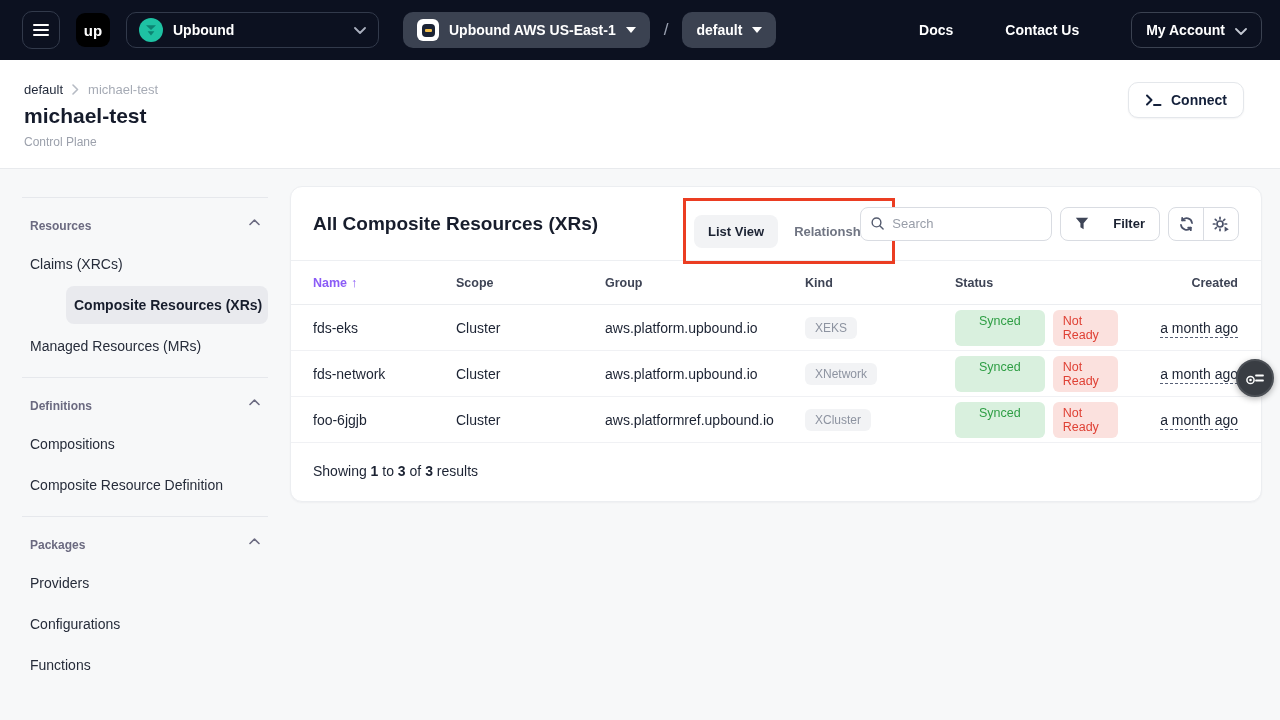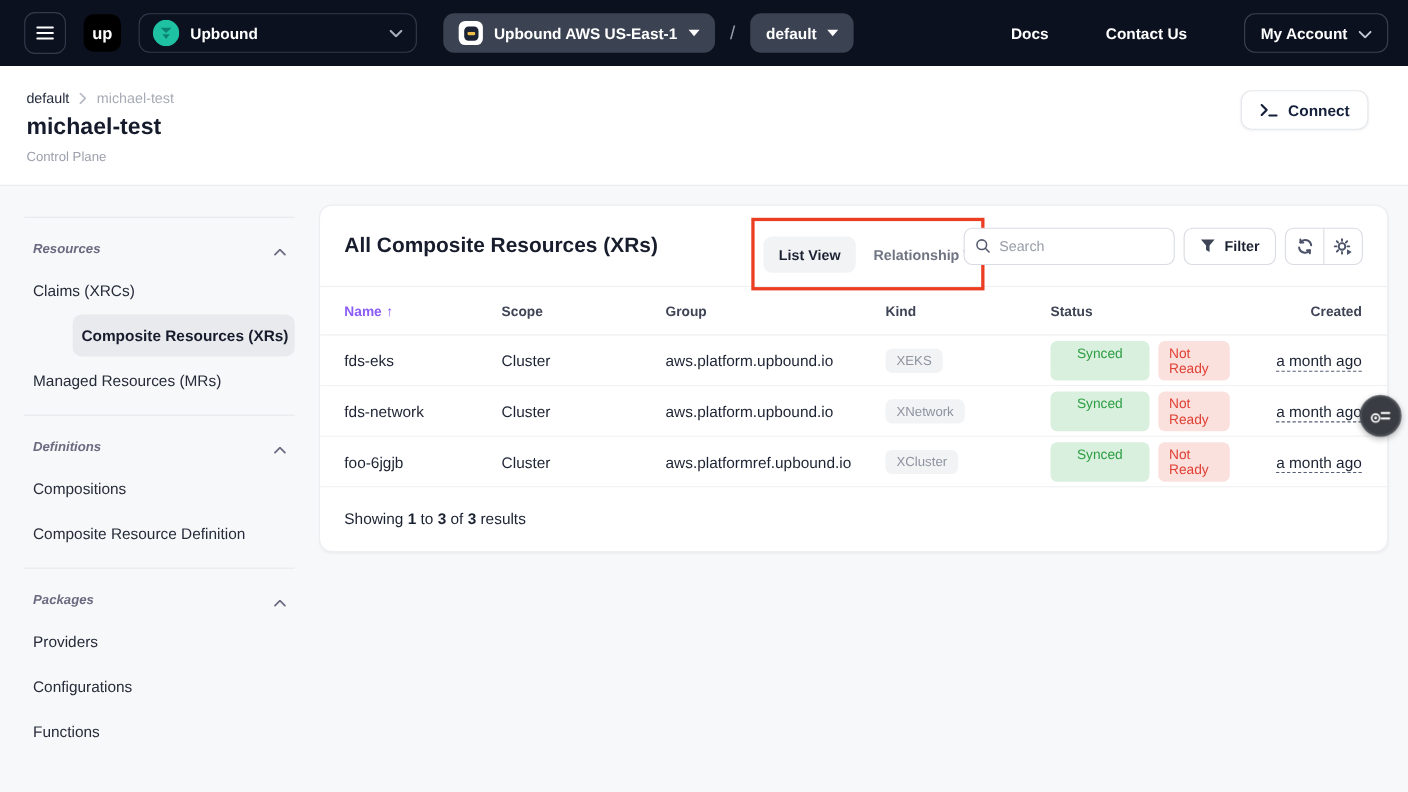--- a/index.html
+++ b/index.html
@@ -88,22 +88,22 @@
   
   .body-wrap { display: flex; height: 551px; }
   .sidebar { width: 290px; flex: none; padding: 16px 22px 0 22px; }
   .nav-item {
     padding: 11px 8px; margin: 3px 0; font-size: 14px; color: #262C3A;
     border-radius: 8px; white-space: nowrap;
   }
   .nav-item.active { background: #E9EAEE; font-weight: 700; color: #171D2C; margin-left: 44px; }
   .nav-divider { height: 1px; background: #E6E8EC; margin: 12px 0; }
   .nav-section-header {
-    display: flex; align-items: flex-end; justify-content: space-between;
-    padding: 9px 8px; font-size: 12px; font-weight: 700; color: #6B6A80; font-style: italic;
+    display: flex; align-items: flex-start; justify-content: space-between;
+    padding: 9px 8px; font-size: 12px; font-weight: 700; color: #6B6A80;
   }
 
   
   .main { flex: 1; padding: 17px 18px 0 0; }
   .card {
     background: #fff; border: 1px solid #ECEEF1; border-radius: 12px;
     height: 316px; position: relative;
     box-shadow: 0 1px 2px rgba(16,24,40,.04);
   }
   .card-header { height: 74px; border-bottom: 1px solid #EDEFF2; position: relative; }
@@ -131,21 +131,21 @@
     width: 192px; height: 34px; border: 1px solid #D9DCE2; border-radius: 8px;
     display: flex; align-items: center; gap: 8px; padding: 0 10px; background: #fff;
   }
   .search-box input {
     border: none; outline: none; width: 100%; font-size: 13px;
     font-family: inherit; color: #333; background: transparent;
   }
   .search-box input::placeholder { color: #989DA8; }
   .filter-btn {
     height: 34px; border: 1px solid #D9DCE2; border-radius: 8px; background: #fff;
-    display: flex; align-items: center; gap: 8px; padding: 0 14px;
+    display: flex; align-items: center; gap: 24px; padding: 0 14px;
     font-size: 13px; font-weight: 700; color: #1B2232;
   }
   .icon-group {
     height: 34px; border: 1px solid #D9DCE2; border-radius: 8px;
     display: flex; overflow: hidden; background: #fff;
   }
   .icon-group button {
     width: 34px; height: 100%; background: transparent; border: none;
     display: flex; align-items: center; justify-content: center;
   }

